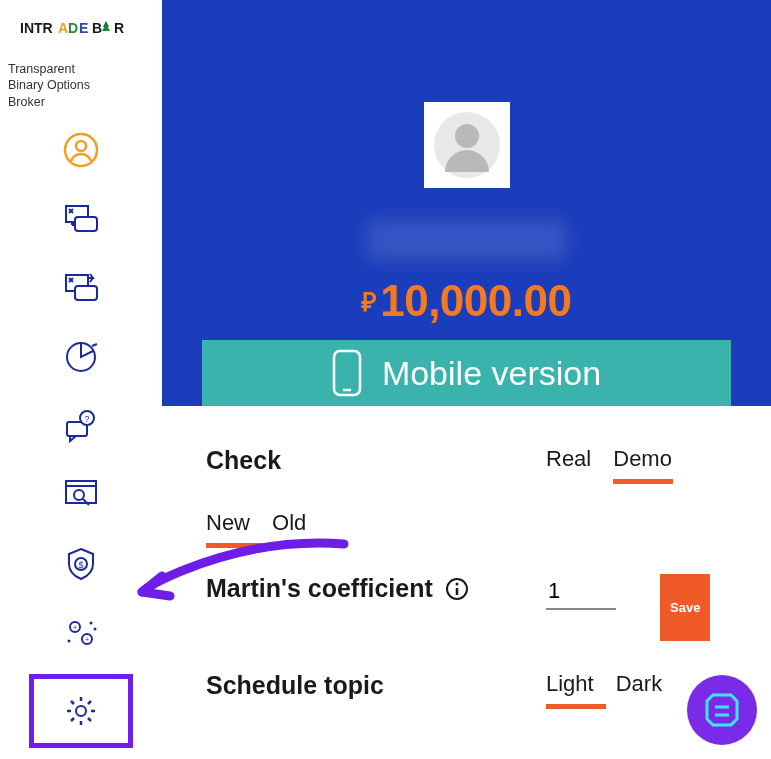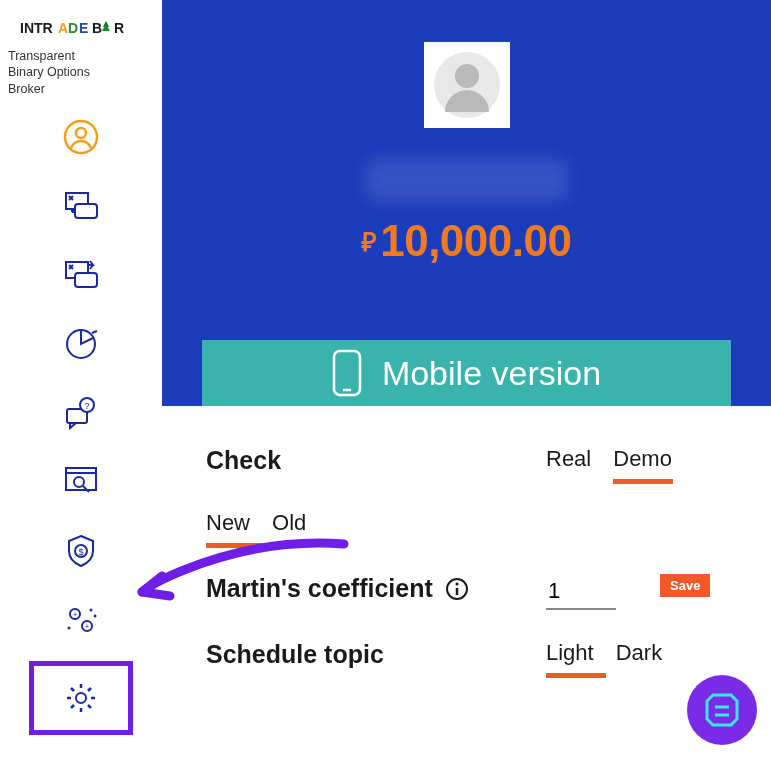--- a/index.html
+++ b/index.html
@@ -1,45 +1,45 @@
 <!DOCTYPE html>
 <html><head>
 <meta charset="utf-8">
 <style>
 *{margin:0;padding:0;box-sizing:border-box}
 body{font-family:-apple-system,BlinkMacSystemFont,"Segoe UI",Arial,sans-serif;width:771px;height:759px;overflow:hidden;background:#fff;position:relative}
 .sidebar{position:absolute;left:0;top:0;width:162px;height:759px;background:#fff;padding:18px 0 0 0;z-index:2}
-.logo{padding:0 20px;margin-bottom:6px}
+.logo{padding:0 20px;margin-bottom:19px}
 .logo-svg{width:122px;height:20px}
 .tagline{padding:0 8px;font-size:12.5px;color:#333;line-height:1.3;margin-bottom:18px}
 .nav-items{display:flex;flex-direction:column;align-items:center;gap:25px}
 .nav-item{width:44px;height:44px;display:flex;align-items:center;justify-content:center;cursor:pointer}
 .nav-item svg{width:36px;height:36px}
 .nav-settings{border:5px solid #6e1ee6;padding:17px 28px;width:104px;height:74px;margin-top:-6px}
 .nav-settings svg{width:36px;height:36px}
 .main{position:absolute;left:162px;top:0;width:609px;height:759px}
-.header{background:#1b3dbb;height:406px;padding-top:42px;text-align:center;position:relative}
+.header{background:#1b3dbb;height:406px;padding-top:102px;text-align:center;position:relative}
 .avatar-box{width:86px;height:86px;background:#fff;display:inline-flex;align-items:center;justify-content:center;margin-bottom:18px}
 .avatar-circle{width:66px;height:66px;border-radius:50%;background:#e8e8e8;position:relative}
 .avatar-circle::before{content:"";position:absolute;width:24px;height:24px;border-radius:50%;background:#b9b9b9;top:12px;left:21px}
 .avatar-circle::after{content:"";position:absolute;width:44px;height:22px;border-radius:22px 22px 0 0;background:#b9b9b9;bottom:6px;left:11px}
 .blurred{width:200px;height:40px;background:rgba(255,255,255,0.12);filter:blur(8px);margin:14px auto 16px;border-radius:4px}
 .balance{color:#f47a20;font-size:44px;font-weight:700;letter-spacing:-0.5px}
 .balance-currency{font-size:26px;vertical-align:5px;margin-right:4px}
 .mobile-btn{position:absolute;bottom:0;left:40px;right:40px;height:66px;background:#3bb3ad;color:#fff;display:flex;align-items:center;justify-content:center;gap:20px;font-size:34px;font-weight:300;cursor:pointer}
 .mobile-btn svg{width:30px;height:48px}
 .settings-panel{padding:40px 40px 0 44px}
 .setting-row{display:flex;align-items:flex-start;margin-bottom:30px}
 .setting-label{flex:0 0 340px;font-size:25px;font-weight:600;color:#1a1a1a;display:flex;align-items:center}
 .info-icon{margin-left:12px;width:24px;height:24px}
 .setting-options{display:flex;gap:22px;align-items:flex-start}
 .option{font-size:22px;color:#1a1a1a;cursor:pointer;position:relative;padding-bottom:8px}
 .option.active::after{content:"";position:absolute;left:0;bottom:-4px;width:60px;height:5px;background:#f05a28}
 .martin-input{width:70px;border:none;border-bottom:2px solid #888;font-size:22px;padding:4px 2px;outline:none}
-.save-btn{background:#f05a28;color:#fff;border:none;padding:4px 10px;font-size:13px;font-weight:600;cursor:pointer}
+.save-btn{background:#f05a28;color:#fff;border:none;padding:26px 10px;font-size:13px;font-weight:600;cursor:pointer}
 .arrow-annotation{position:absolute;left:124px;top:532px;z-index:5;pointer-events:none}
 .float-badge{position:absolute;right:14px;bottom:14px;width:70px;height:70px;border-radius:50%;background:#7a2be8;display:flex;align-items:center;justify-content:center;z-index:6}
 .float-badge svg{width:42px;height:42px}
 </style>
 </head>
 <body>
 
 <div class="sidebar">
   <div class="logo">
     <svg class="logo-svg" viewBox="0 0 122 20">

